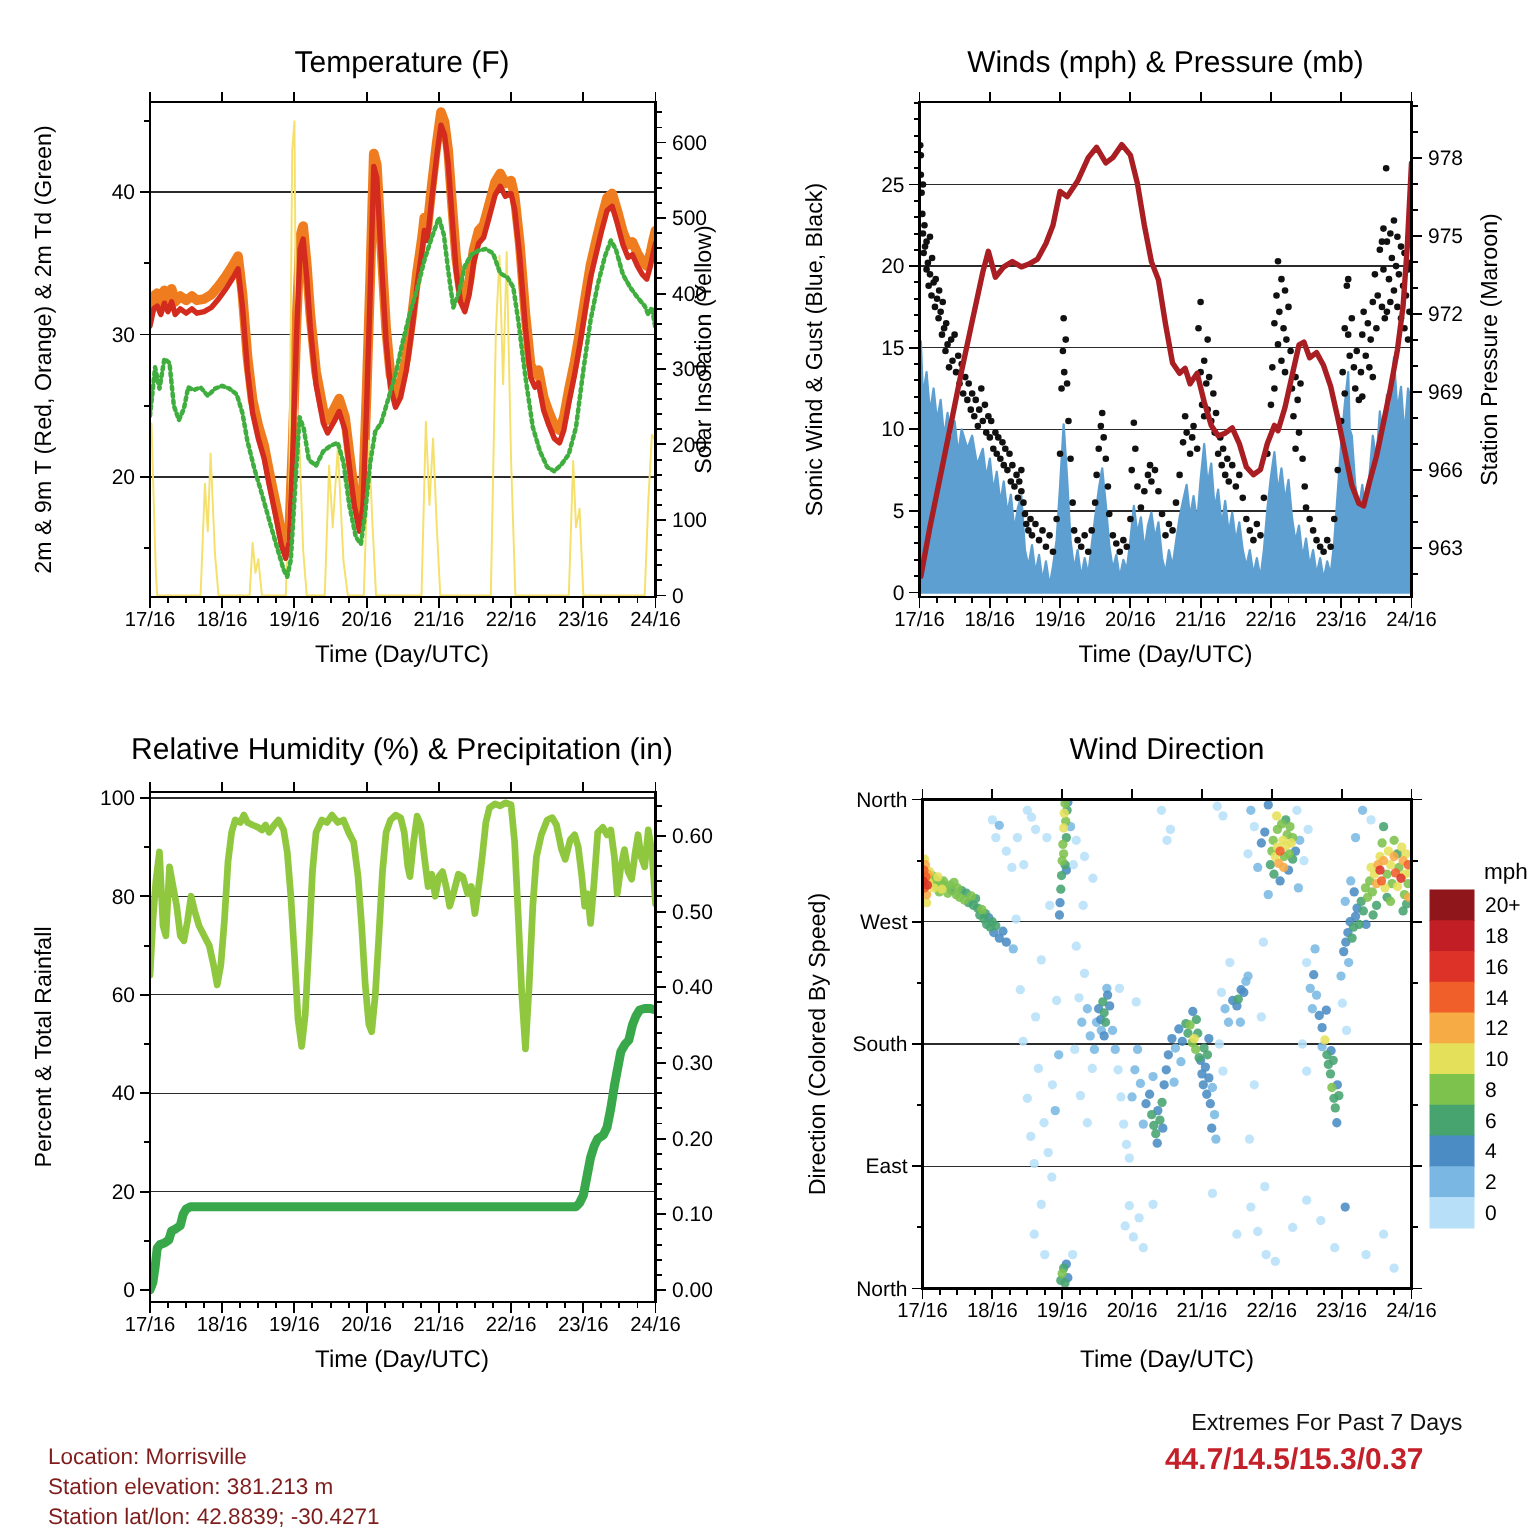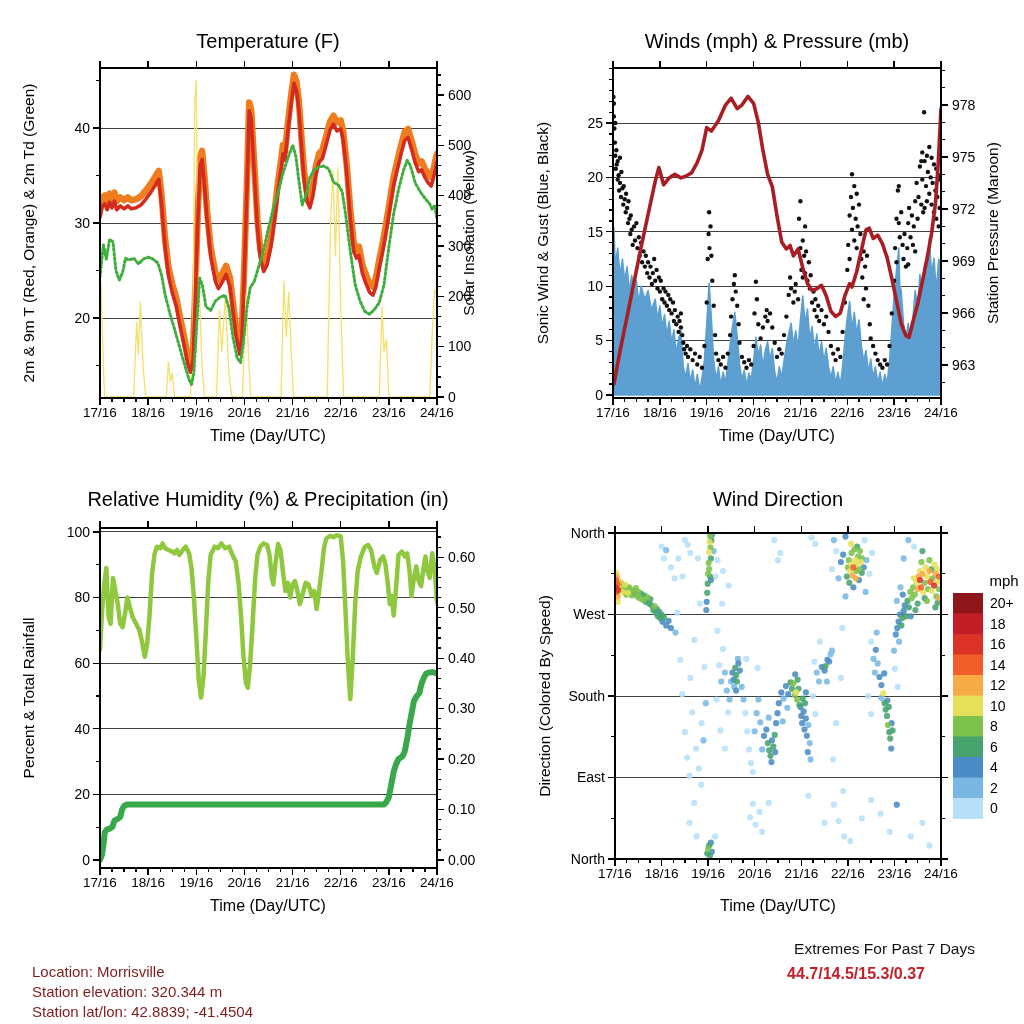--- a/index.html
+++ b/index.html
@@ -5,21 +5,21 @@
   html,body{margin:0;padding:0;background:#ffffff;}
   #stage{position:relative;width:1024px;height:1024px;background:#ffffff;overflow:hidden;
          font-family:"Liberation Sans","DejaVu Sans",sans-serif;}
   svg{position:absolute;}
   #chart-temperature{left:0;top:0;}
   #chart-winds{left:512px;top:0;}
   #chart-humidity{left:0;top:470px;}
   #chart-wind_direction{left:512px;top:470px;}
   .footer-left{position:absolute;left:32px;top:922px;font-size:15px;line-height:20px;color:#7f1d1d;margin-top:40px;}
   .footer-right{position:absolute;right:49px;top:936px;font-size:15.5px;line-height:25px;color:#111;text-align:right;}
-  .extremes-values{font-weight:bold;margin-right:50px;font-size:16px;}
+  .extremes-values{font-weight:bold;margin-right:26px;font-size:20px;}
   text{font-family:"Liberation Sans","DejaVu Sans",sans-serif;fill:#000;}
 </style>
 </head>
 <body>
 <div id="stage">
 
 <svg id="chart-temperature" width="512" height="470" viewBox="0 0 512 470">
       <g stroke="#2b2b2b" stroke-width="0.9" shape-rendering="crispEdges">
         <line x1="100" x2="437" y1="318.0" y2="318.0"></line>
         <line x1="100" x2="437" y1="223.0" y2="223.0"></line>
@@ -1121,22 +1121,22 @@
       <rect x="441" y="287.0" width="30" height="21" fill="#4a8cc3"></rect>
       <text x="478" y="302.25" font-size="14" text-anchor="start">4</text>
       <rect x="441" y="307.5" width="30" height="21" fill="#7ab8e3"></rect>
       <text x="478" y="322.75" font-size="14" text-anchor="start">2</text>
       <rect x="441" y="328.0" width="30" height="21" fill="#b7e0f8"></rect>
       <text x="478" y="343.25" font-size="14" text-anchor="start">0</text>
     </svg>
 
 <div class="footer-left">
   <div>Location: Morrisville</div>
-  <div>Station elevation: 320.344 m</div>
-  <div>Station lat/lon: 42.8839; -41.4504</div>
+  <div>Station elevation: 381.213 m</div>
+  <div>Station lat/lon: 42.8839; -30.4271</div>
 </div>
 
 <div class="footer-right">
   <div>Extremes For Past 7 Days</div>
   <div class="extremes-values" style="color: rgb(196, 32, 42);">44.7/14.5/15.3/0.37</div>
 </div>
 
 </div>
 
 </body></html>

